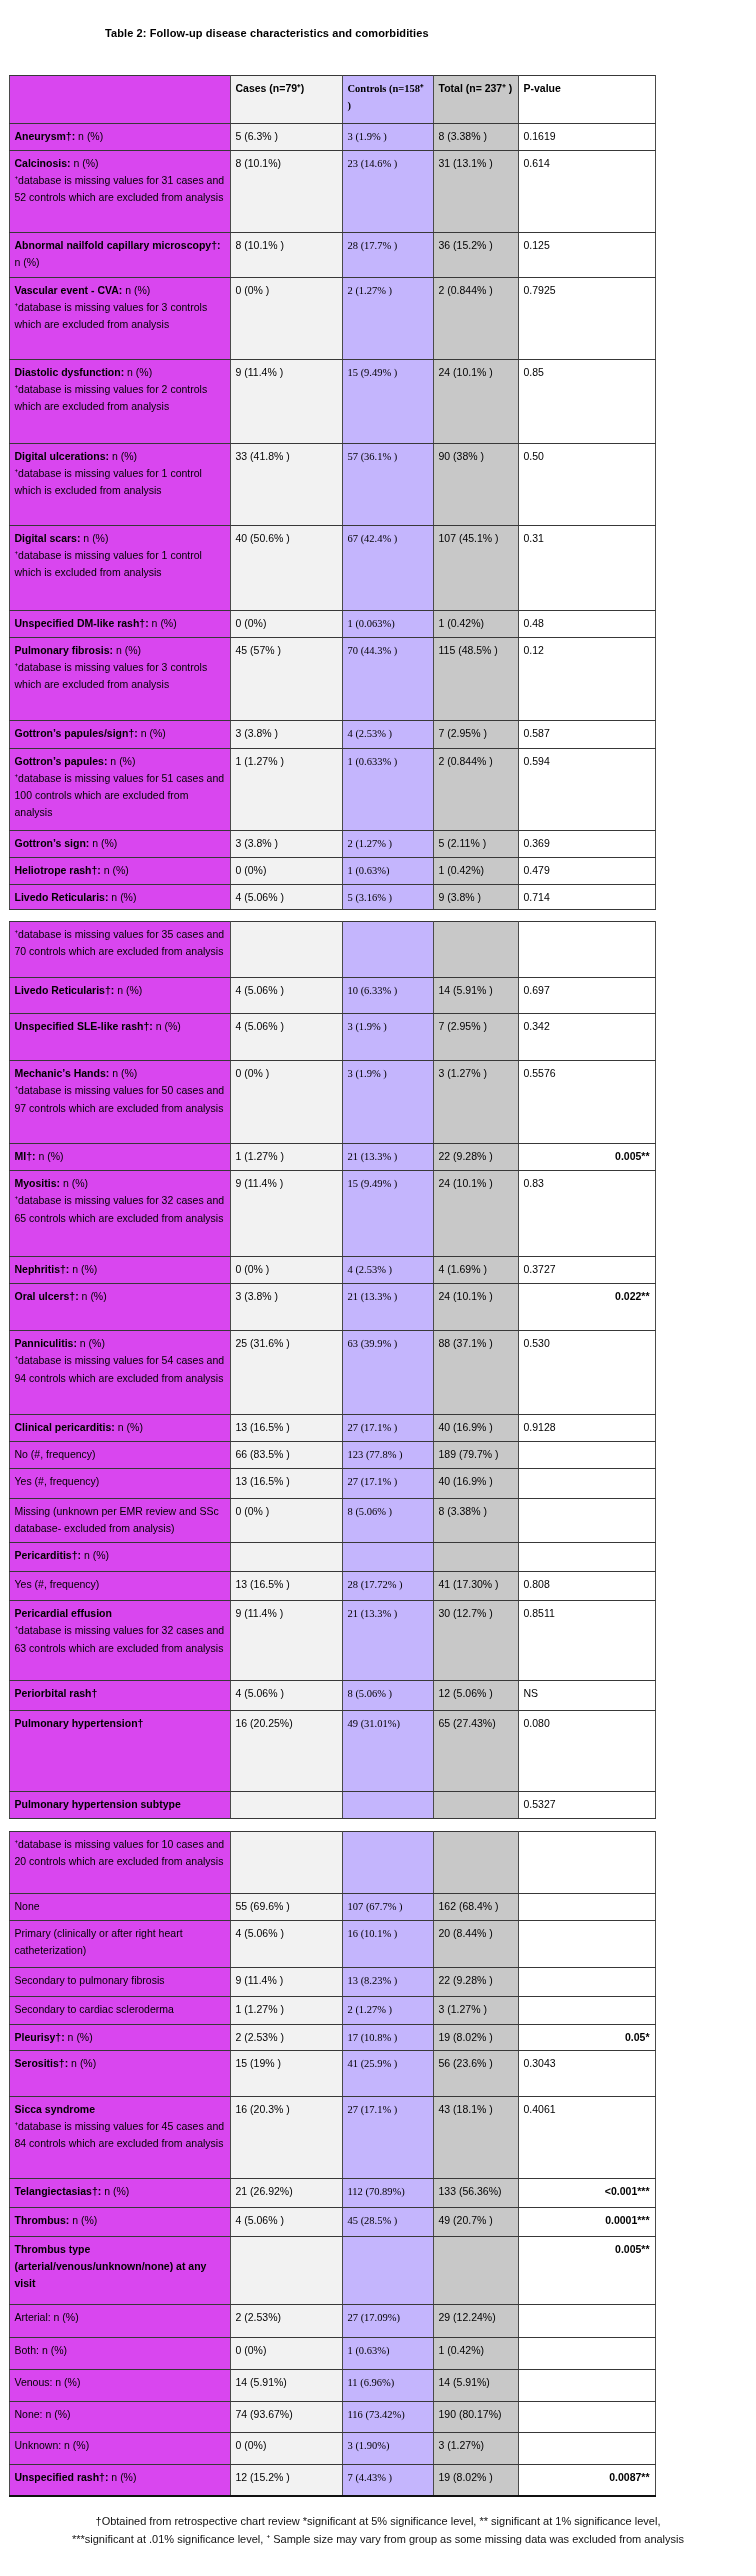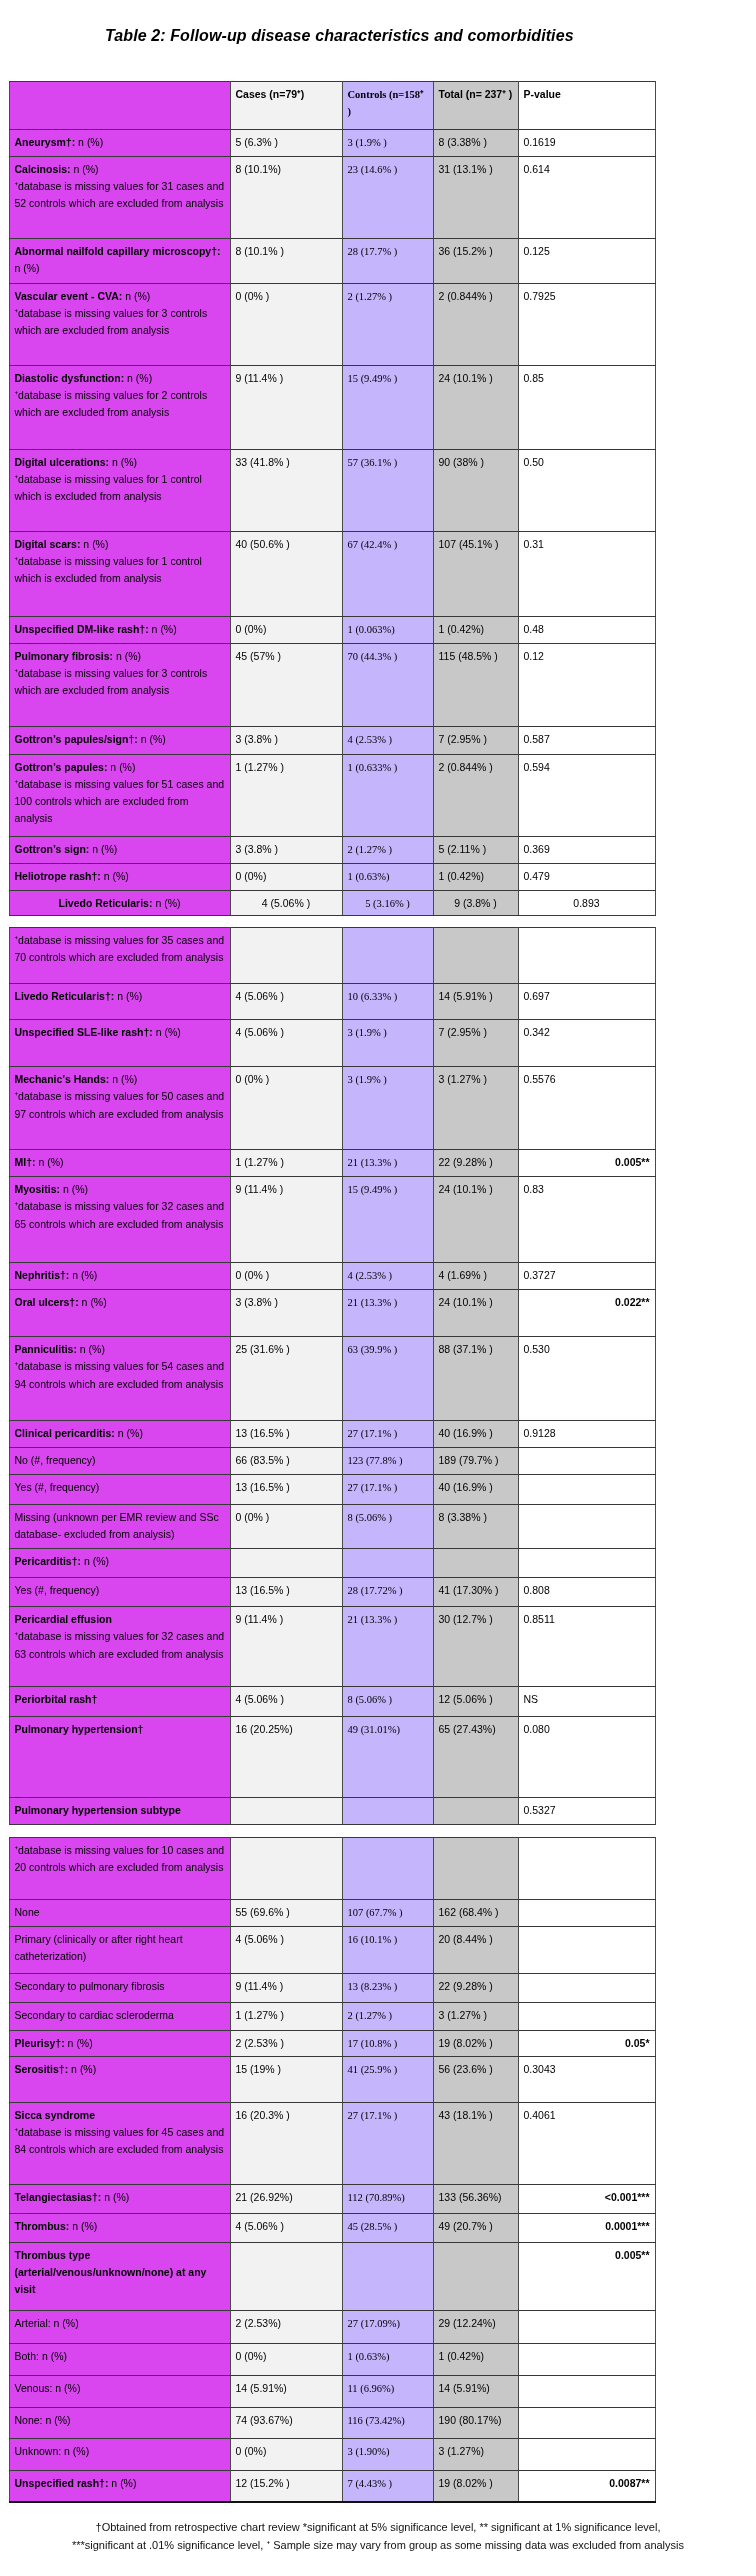--- a/index.html
+++ b/index.html
@@ -2,21 +2,21 @@
 <html style="font-size:14.5px"><head>
 <meta charset="utf-8">
 <style>
   html, body { margin:0; padding:0; }
   body {
     width:756px; height:2576px; background:#ffffff; color:#000;
     font-family:"Liberation Sans", sans-serif; overflow:hidden;
   }
   .page-title {
     margin:27px 16px 0 105px;
-    font-size:16px; font-weight:700; font-style:italic;
+    font-size:11px; font-weight:700; 
     letter-spacing:0.1px;
   }
   .tables-wrap { margin-top:36px; }
   table.tbl {
     border-collapse:collapse; table-layout:fixed;
     width:645px; margin:0 0 11.8px 9px;
     font-size:10.5px; line-height:17.3px;
   }
   table.tbl:last-of-type { margin-bottom:0; }
   .tbl td {
@@ -151,26 +151,26 @@
           <td class="c4">5 (2.11% )</td>
           <td class="c5">0.369</td>
         </tr>
         <tr style="height: 27px;">
           <td class="c1"><span class="lb">Heliotrope rash†:</span><span> n (%)</span></td>
           <td class="c2">0 (0%)</td>
           <td class="c3">1 (0.63%)</td>
           <td class="c4">1 (0.42%)</td>
           <td class="c5">0.479</td>
         </tr>
-        <tr style="height: 23px; text-align: center;">
+        <tr style="height: 23px;">
           <td class="c1"><span class="lb">Livedo Reticularis:</span><span> n (%)</span></td>
           <td class="c2">4 (5.06% )</td>
           <td class="c3">5 (3.16% )</td>
           <td class="c4">9 (3.8% )</td>
-          <td class="c5">0.893</td>
+          <td class="c5">0.714</td>
         </tr>
       </tbody>
   </table>
   <table class="tbl">
     <colgroup>
         <col style="width:221px">
         <col style="width:112px">
         <col style="width:91px">
         <col style="width:85px">
         <col style="width:137px">

